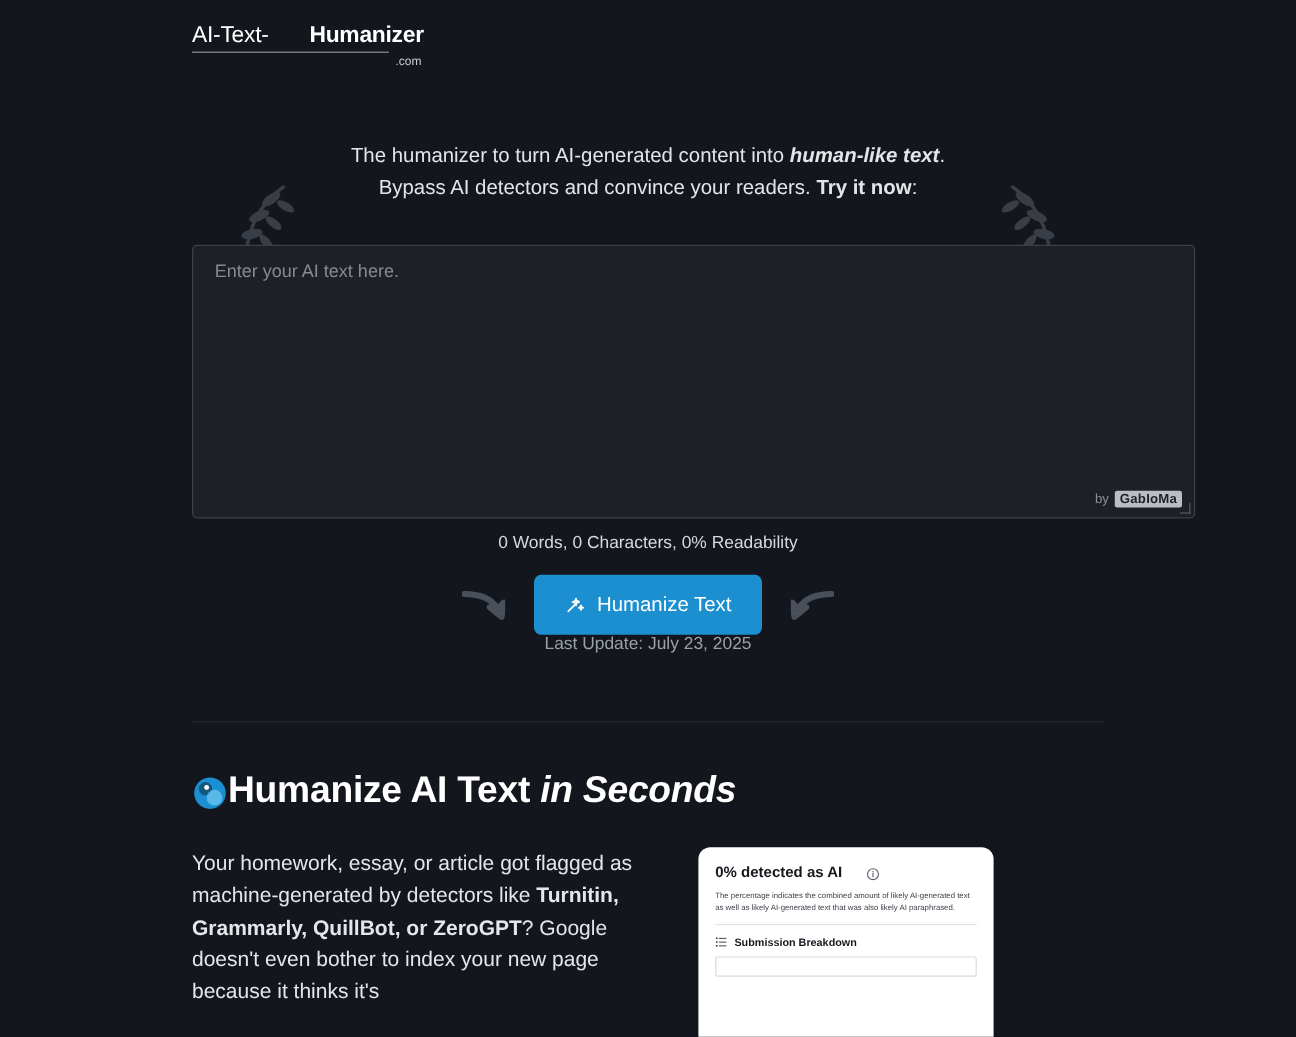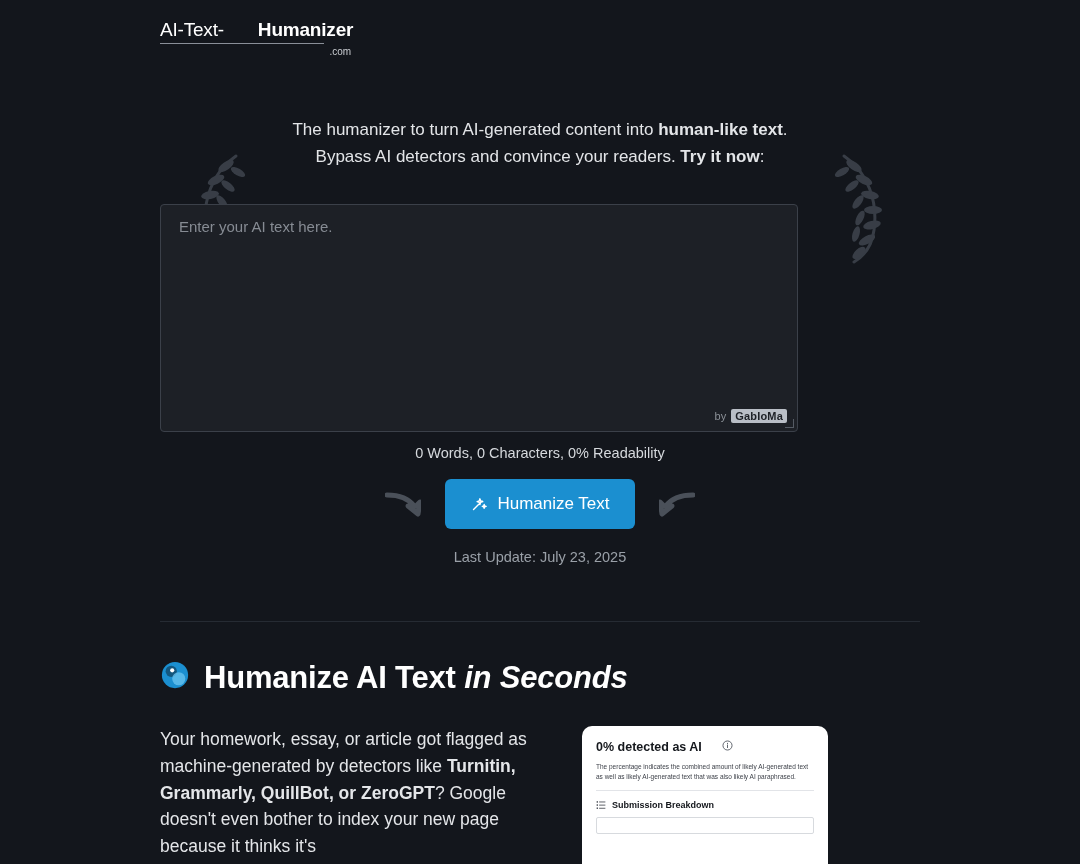--- a/index.html
+++ b/index.html
@@ -90,31 +90,31 @@
     line-height: 1.15;
   }
   h1.hero-title .ital { font-style: italic; }
   .hero-sub {
     margin-top: 16px;
     font-size: 17px;
     color: #e3e5e8;
     line-height: 1.6;
   }
   .hero-sub b { font-weight: 700; }
-  .hero-sub .bi { font-weight: 700; }
+  .hero-sub .bi { font-weight: 700; font-style: italic; }
 
   
   .editor-wrap {
     margin: 34px auto 0 auto;
     width: 760px;
     position: relative;
   }
   .editor {
     position: relative;
-    width: 638px;
+    width: 836px;
     height: 228px;
     background: #1d2026;
     border: 1px solid #3b4049;
     border-radius: 4px;
   }
   .editor-placeholder {
     position: absolute;
     left: 18px;
     top: 13px;
     font-size: 15px;
@@ -187,43 +187,42 @@
     border-radius: 6px;
     padding: 15px 25px;
     font-size: 17px;
     font-family: "Liberation Sans", sans-serif;
     cursor: pointer;
   }
   .wand {
     width: 17px; height: 17px; flex: none;
   }
   .last-update {
-    margin-top: 20px;
+    margin-top: 0;
     text-align: center;
     font-size: 14.5px;
     color: #9aa0a8;
   }
 
   .divider {
     margin: 56px auto 0 auto;
     width: 760px;
     height: 1px;
     background: #262b33;
   }
 
   
   .section {
     margin: 0 auto;
     width: 760px;
     padding-top: 38px;
   }
   .section-head {
     display: flex;
-    align-items: flex-start;
-    gap: 14px;
+    align-items: flex-end;
   }
   .sec-icon {
     width: 30px; height: 30px; flex: none;
   }
   h2.section-title {
     font-size: 31px;
     font-weight: 700;
     color: #ffffff;
     letter-spacing: -0.2px;
   }
@@ -247,21 +246,21 @@
     width: 246px;
     background: #ffffff;
     color: #14171c;
     border-radius: 10px;
     padding: 14px 14px 0 14px;
     height: 190px;
     overflow: hidden;
   }
   .card-top {
     display: flex;
-    align-items: flex-start;
+    align-items: flex-end;
     gap: 20px;
   }
   .card-title {
     font-size: 12.5px;
     font-weight: 700;
     color: #14171c;
   }
   .info-icon { width: 11px; height: 11px; flex: none; color: #5c6169; }
   .card-note {
     margin-top: 8px;

